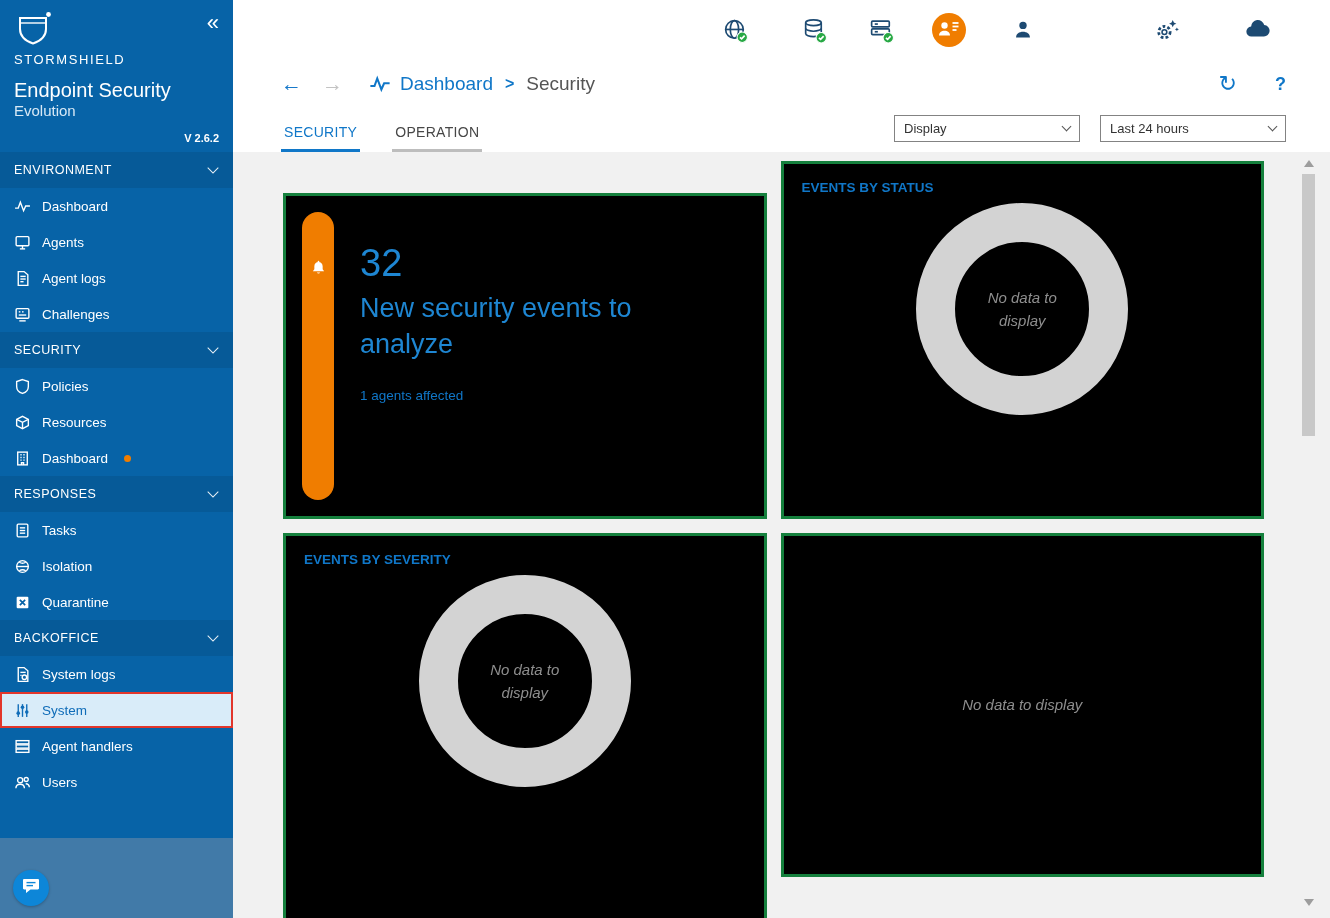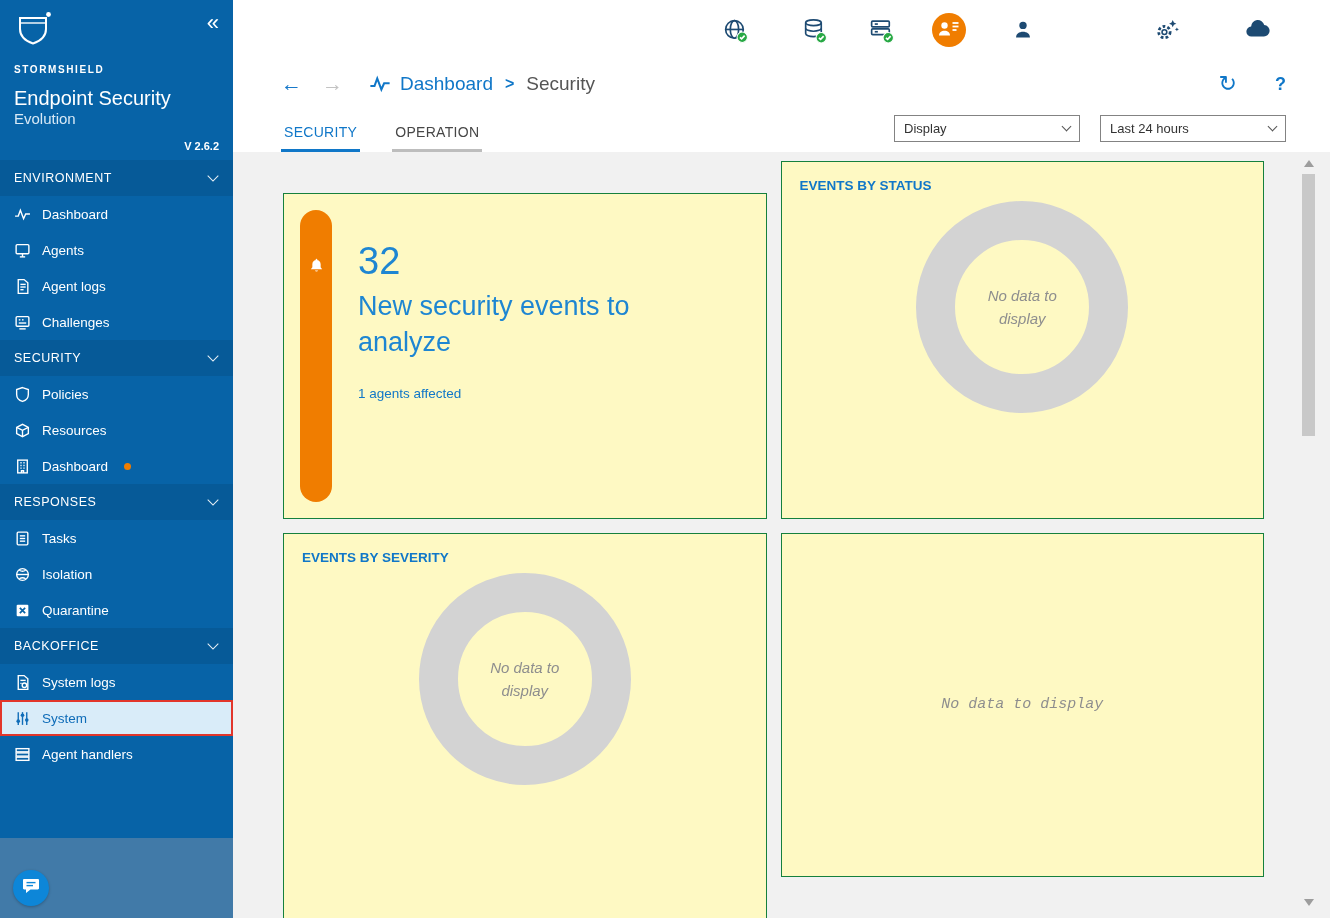--- a/index.html
+++ b/index.html
@@ -14,21 +14,21 @@
   
   .sidebar {
     width: 233px; min-width: 233px;
     background: #0763a7;
     color: #fff;
     display: flex; flex-direction: column;
   }
   .sb-top { padding: 10px 14px 8px 14px; }
   .sb-top-row { display: flex; justify-content: space-between; align-items: flex-start; }
   .collapse-btn { font-size: 22px; line-height: 1; cursor: pointer; color: #fff; margin-top: 2px; }
-  .brand-small { font-size: 10px; font-weight: bold; letter-spacing: 1.6px; margin-top: 12px; }
+  .brand-small { font-size: 13px; font-weight: normal; letter-spacing: 1.6px; }
   .brand-product { font-size: 20px; font-weight: 400; line-height: 1.15; margin-top: 12px; }
   .brand-edition { font-size: 15px; font-weight: 300; color: #d8e9f6; }
   .brand-version { text-align: right; font-size: 11px; font-weight: bold; margin-top: 13px; }
 
   .nav { flex: 1; }
   .section-header {
     height: 36px; display: flex; align-items: center; justify-content: space-between;
     padding: 0 16px 0 14px; background: #065a98;
     font-size: 12.5px; letter-spacing: .5px; cursor: pointer;
   }
@@ -105,21 +105,21 @@
     cursor: pointer;
   }
   .dropdown .chev-dark {
     margin-left: auto; width: 7px; height: 7px; margin-top: -3px;
     border-right: 1.5px solid #555; border-bottom: 1.5px solid #555; transform: rotate(45deg);
   }
 
   .content { flex: 1; background: #f1f1f1; padding: 9px 66px 0 50px; position: relative; overflow: hidden; }
   .grid { display: grid; grid-template-columns: 1fr 1fr; grid-template-rows: 358px 440px; gap: 14px; }
 
-  .card { background: #fef9c3; border: 1px solid #15803d; position: relative; overflow: hidden; }
+  .card { background: #000000; border: 3px solid #15803d; position: relative; overflow: hidden; }
   .card-title { color: #1077c8; font-weight: bold; font-size: 13.5px; padding: 16px 18px 0 18px; }
 
   
   .card-alert { display: flex; padding: 16px; margin-top: 32px; }
   .alert-bar {
     width: 32px; border-radius: 16px; background: #f07d00;
     display: flex; justify-content: center; align-items: flex-start; padding-top: 48px; flex: none;
   }
   .alert-body { margin-left: 26px; padding-top: 30px; }
   .alert-count { font-size: 38px; color: #1e86d2; }
@@ -131,21 +131,21 @@
   .donut {
     width: 212px; height: 212px; border: 39px solid #d3d3d3; border-radius: 50%;
     position: relative;
   }
   .donut-empty, .empty-center {
     color: #8e8e8e; font-style: italic; font-size: 15px; line-height: 1.55; text-align: center;
   }
   .donut-empty { position: absolute; inset: 0; display: flex; flex-direction: column; align-items: center; justify-content: center; }
 
   .card-source { height: 344px; display: flex; flex-direction: column; }
-  .card-source .empty-flex { flex: 1; display: flex; align-items: center; justify-content: center; font-family: Liberation Mono, monospace; }
+  .card-source .empty-flex { flex: 1; display: flex; align-items: center; justify-content: center; }
 
   
   .scrollbar { position: absolute; right: 14px; top: 6px; bottom: 10px; width: 15px; }
   .sb-arrow-up, .sb-arrow-down { position: absolute; left: 3px; width: 0; height: 0; cursor: pointer; }
   .sb-arrow-up { top: 2px; border-left: 5px solid transparent; border-right: 5px solid transparent; border-bottom: 7px solid #9d9d9d; }
   .sb-arrow-down { bottom: 2px; border-left: 5px solid transparent; border-right: 5px solid transparent; border-top: 7px solid #9d9d9d; }
   .sb-thumb { position: absolute; top: 16px; left: 1px; width: 13px; height: 262px; background: #c8c8c8; cursor: pointer; }
 </style>
 </head>
 <body>
@@ -320,20 +320,31 @@
     </div>
     <div class="nav-item">
       <span class="icn">
         <svg width="17" height="17" viewBox="0 0 16 16">
             <rect x="2" y="2.5" width="12" height="3"></rect>
             <rect x="2" y="6.5" width="12" height="3"></rect>
             <rect x="2" y="10.5" width="12" height="3"></rect>
           </svg>
       </span>
       <span>Agent handlers</span>
+    </div>
+    <div class="nav-item">
+      <span class="icn">
+        <svg width="17" height="17" viewBox="0 0 16 16">
+            <circle cx="5.8" cy="5.8" r="2.4"></circle>
+            <path d="M1.8 13.5c0-2.4 1.8-3.8 4-3.8s4 1.4 4 3.8"></path>
+            <circle cx="11.5" cy="5.2" r="1.9"></circle>
+            <path d="M11 9.2c2 .1 3.4 1.4 3.4 3.3"></path>
+          </svg>
+      </span>
+      <span>Users</span>
     </div>
   </div>
 
   <div class="sb-footer">
     <div class="chat-btn">
       <span>
         <svg width="20" height="20" viewBox="0 0 20 20">
             <path d="M3.2 3h13.6c.7 0 1.2.5 1.2 1.2v8.1c0 .7-.5 1.2-1.2 1.2H9.5L5 17v-3.5H3.2c-.7 0-1.2-.5-1.2-1.2V4.2C2 3.5 2.5 3 3.2 3z" fill="#fff"></path>
             <line x1="5.5" y1="6.6" x2="14.5" y2="6.6" stroke="#0d86d8" stroke-width="1.4"></line>
             <line x1="5.5" y1="9.6" x2="12" y2="9.6" stroke="#0d86d8" stroke-width="1.4"></line>

